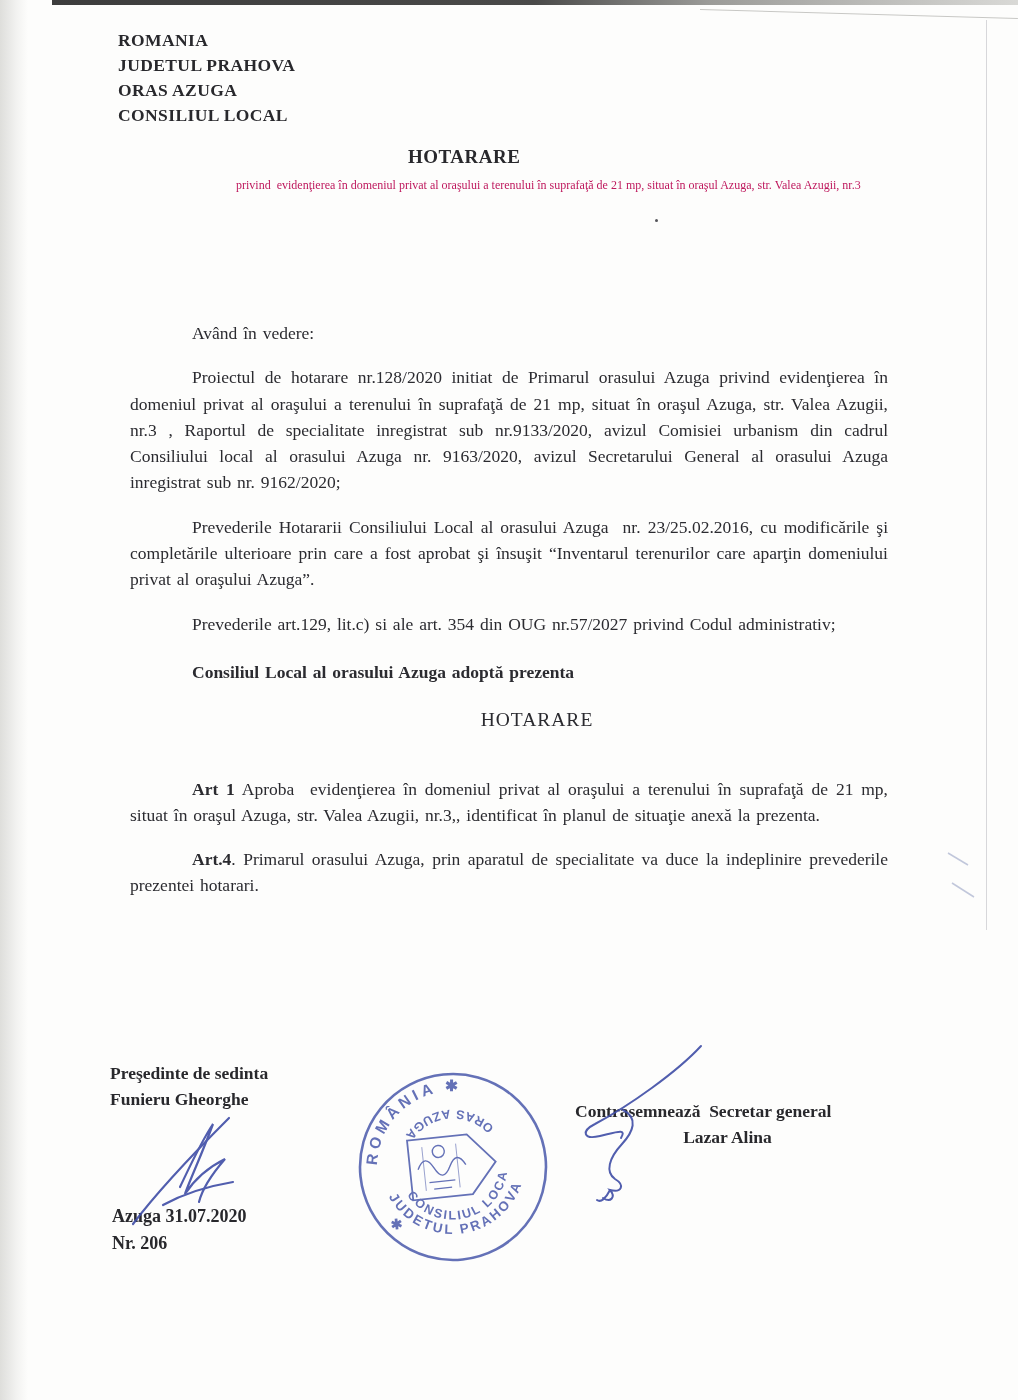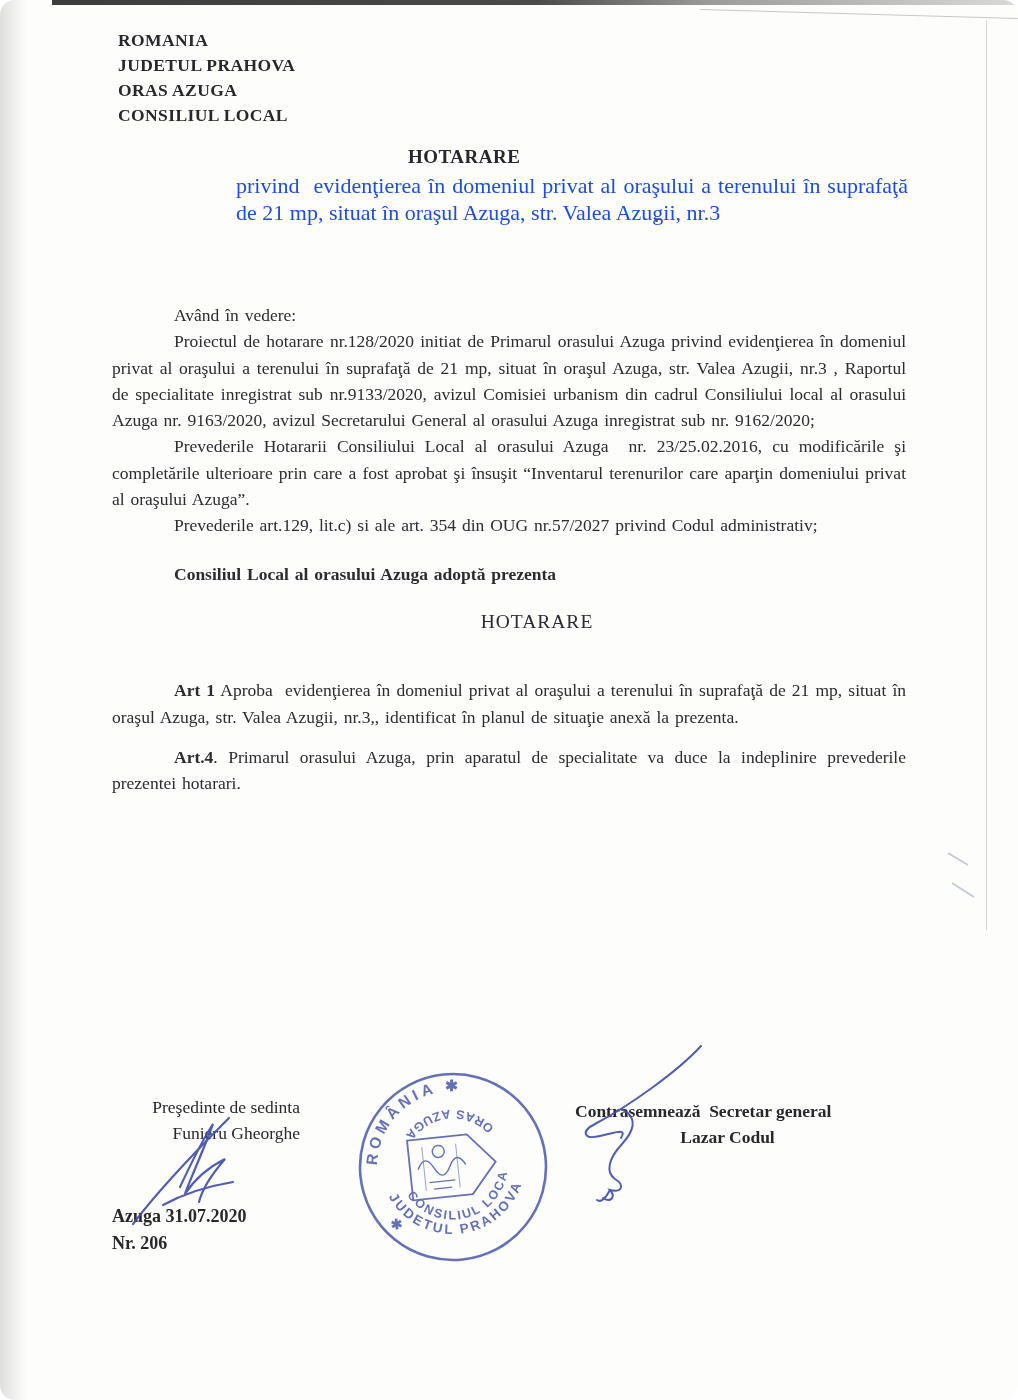--- a/index.html
+++ b/index.html
@@ -3,49 +3,48 @@
 <meta charset="utf-8">
 <style>
   html,body{margin:0;padding:0;background:#ffffff;}
   .page{
     position:relative;
     width:1018px;height:1400px;
     background:#fdfdfc;
     font-family:"Liberation Serif","DejaVu Serif",serif;
     color:#2a2a2e;
     overflow:hidden;
-    border-radius:15px;
   }
   
   .edge-top{position:absolute;left:52px;top:0;width:966px;height:5px;
     background:linear-gradient(to right,#3d3d3d 0%,#4a4a49 50%,#9b9b98 68%,#d9d9d6 100%);}
   .edge-top-corner{position:absolute;left:700px;top:9px;width:318px;height:1px;background:#c8c8c5;transform:rotate(1.6deg);transform-origin:left top;}
   .edge-left{position:absolute;left:0;top:0;width:28px;height:1400px;
     background:linear-gradient(to right,rgba(150,150,143,0.30),rgba(150,150,143,0.10) 60%,rgba(150,150,143,0));}
   .edge-right{position:absolute;left:986px;top:20px;width:1px;height:910px;background:#d7d7da;}
   .stray-dot{position:absolute;left:655px;top:219px;width:3px;height:3px;border-radius:50%;background:#55555a;}
   .blue-marks{position:absolute;left:930px;top:835px;}
   
   .letterhead{position:absolute;left:118px;top:28px;font-weight:bold;font-size:17.5px;line-height:25px;letter-spacing:0.4px;color:#28282c;}
   
   .title-block{position:absolute;left:236px;top:146px;width:672px;}
   .title-main{margin:0 0 4px 172px;font-weight:bold;font-size:19px;letter-spacing:0.5px;color:#28282c;}
-  .subtitle{margin:0;font-size:22px;line-height:27px;text-align:justify;color:#1d4ed8;}
+  .subtitle{margin:0;font-size:12px;line-height:27px;text-align:justify;color:#be185d;}
   
   .body{position:absolute;left:112px;top:302px;width:794px;font-size:17.5px;line-height:26.3px;color:#2b2b30;}
-  .body p{margin:0;text-indent:62px;text-align:justify;word-spacing:1.5px;}
+  .body p{margin:18px;text-indent:62px;text-align:justify;word-spacing:1.5px;}
   .body p.noj{text-align:left;}
   .gap-sm{margin-top:14px !important;}
   .gap-md{margin-top:24px !important;}
   .gap-lg{margin-top:42px !important;}
   .adoption{font-weight:bold;text-align:right;margin-top:22px !important;}
   .decision-title{margin-top:22px !important;text-indent:0 !important;text-align:center !important;font-size:19.5px;letter-spacing:1px;word-spacing:4px;padding-left:56px;}
   .art-label{font-weight:bold;}
   
-  .sig-president{position:absolute;left:110px;top:1094px;width:190px;font-weight:normal;font-size:17.5px;line-height:26px;text-align:right;color:#28282c;}
+  .sig-president{position:absolute;left:110px;top:1060px;width:190px;font-weight:bold;font-size:17.5px;line-height:26px;text-align:left;color:#28282c;}
   .sig-secretary{position:absolute;left:575px;top:1098px;width:305px;font-weight:bold;font-size:17.5px;line-height:26px;color:#28282c;}
   .sig-secretary .name{text-align:center;}
   .footer-block{position:absolute;left:112px;top:1203px;font-weight:bold;font-size:18px;line-height:27px;color:#28282c;}
   
   .stamp{position:absolute;left:352px;top:1066px;}
   .sig-svg-president{position:absolute;left:125px;top:1112px;}
   .sig-svg-secretary{position:absolute;left:573px;top:1040px;}
 </style>
 </head>
 <body>
@@ -85,21 +84,21 @@
     <p class="gap-sm"><span class="art-label">Art.4</span><span>. Primarul orasului Azuga, prin aparatul de specialitate va duce la indeplinire prevederile prezentei hotarari.</span></p>
   </div>
 
   <div class="sig-president">
     <div>Preşedinte de sedinta</div>
     <div>Funieru Gheorghe</div>
   </div>
 
   <div class="sig-secretary">
     <div>Contrasemnează&nbsp; Secretar general</div>
-    <div class="name">Lazar Codul</div>
+    <div class="name">Lazar Alina</div>
   </div>
 
   <div class="footer-block">
     <div>Azuga 31.07.2020</div>
     <div>Nr. 206</div>
   </div>
 
   <svg class="stamp" width="202" height="202" viewBox="0 0 202 202">
     <g stroke="#4353a8" fill="none" opacity="0.82" transform="rotate(-6 101 101)">
       <circle cx="101" cy="101" r="93" stroke-width="2.6"></circle>

